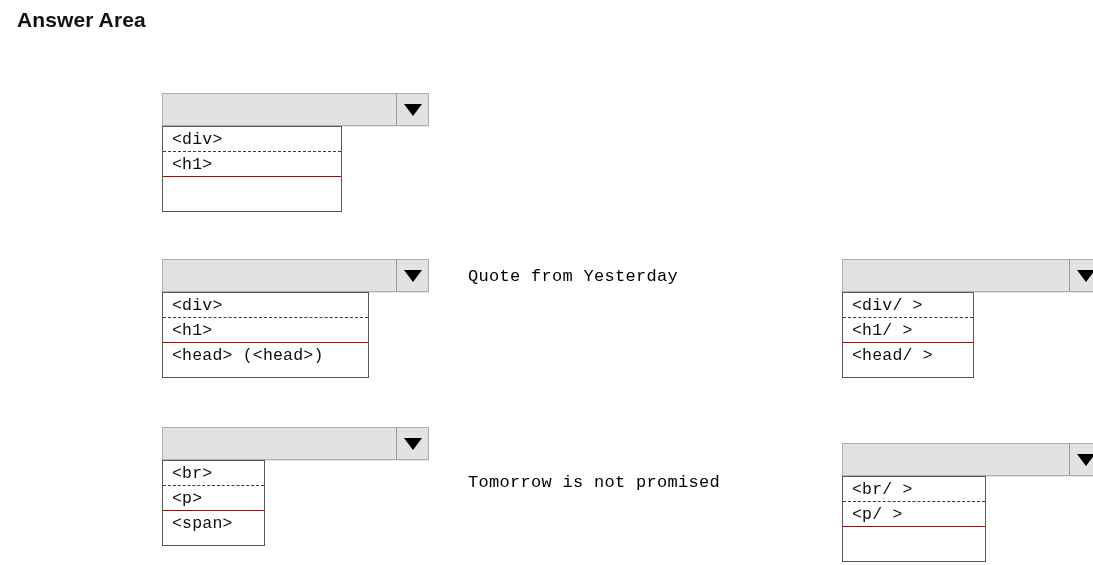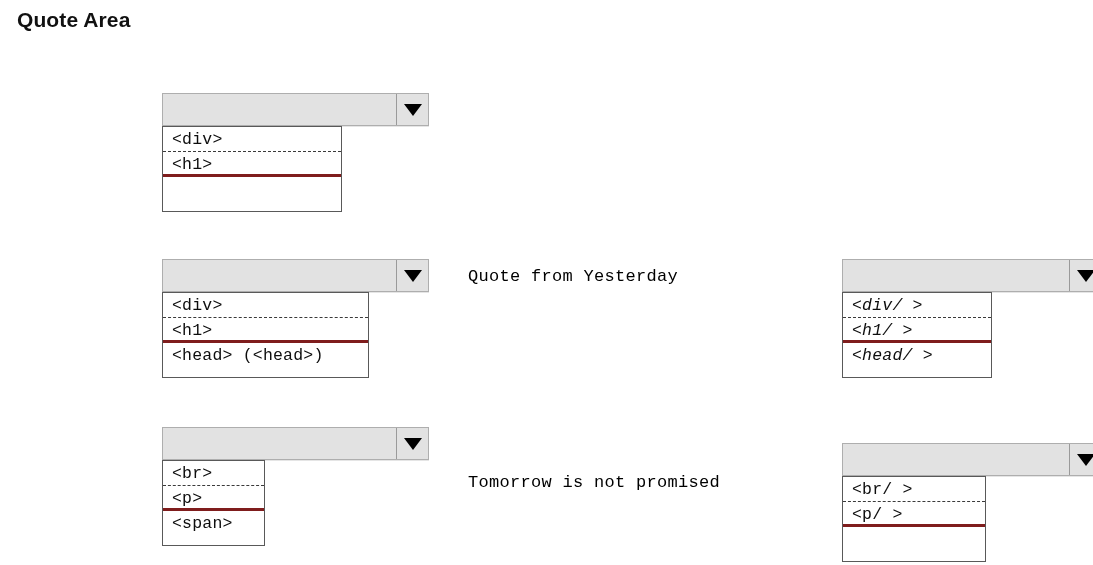--- a/index.html
+++ b/index.html
@@ -89,40 +89,40 @@
     font-family: "Liberation Mono", monospace;
     font-size: 16.5px;
     color: #0d0d0d;
     white-space: nowrap;
     letter-spacing: 0.2px;
   }
   .option.sep-dotted {
     border-bottom: 1px dashed #3a3a3a;
   }
   .option.sep-solid {
-    border-bottom: 3px solid #7f1d1d;
+    border-bottom: 1px solid #7f1d1d;
   }
   .option.blank {
     border-bottom: none;
   }
 
   
   .sentence {
     position: absolute;
     font-family: "Liberation Mono", monospace;
     font-size: 17px;
     letter-spacing: 0.3px;
     color: #000000;
     white-space: nowrap;
   }
 </style>
 </head>
 <body>
 
-<div class="page-title">Quote Area</div>
+<div class="page-title">Answer Area</div>
 
 <div class="dropdown" style="left:138px; top:93px; width:267px;">
   <div class="select-box">
     <div class="select-value"></div>
     <div class="select-arrow">
       <span class="caret"></span>
     </div>
   </div>
   <div class="option-list" style="width:180px; height:86px;">
     <div class="option sep-dotted">&lt;div&gt;</div>
@@ -148,21 +148,21 @@
 
 <div class="sentence" style="left:468px; top:267px;">Quote from Yesterday</div>
 
 <div class="dropdown" style="left:818px; top:259px; width:260px;">
   <div class="select-box">
     <div class="select-value"></div>
     <div class="select-arrow">
       <span class="caret"></span>
     </div>
   </div>
-  <div class="option-list" style="width:150px; height:86px;font-style:italic;">
+  <div class="option-list" style="width:132px; height:86px;">
     <div class="option sep-dotted">&lt;div/ &gt;</div>
     <div class="option sep-solid">&lt;h1/ &gt;</div>
     <div class="option">&lt;head/ &gt;</div>
     <div class="option blank"></div>
   </div>
 </div>
 
 <div class="dropdown" style="left:138px; top:427px; width:267px;">
   <div class="select-box">
     <div class="select-value"></div>

